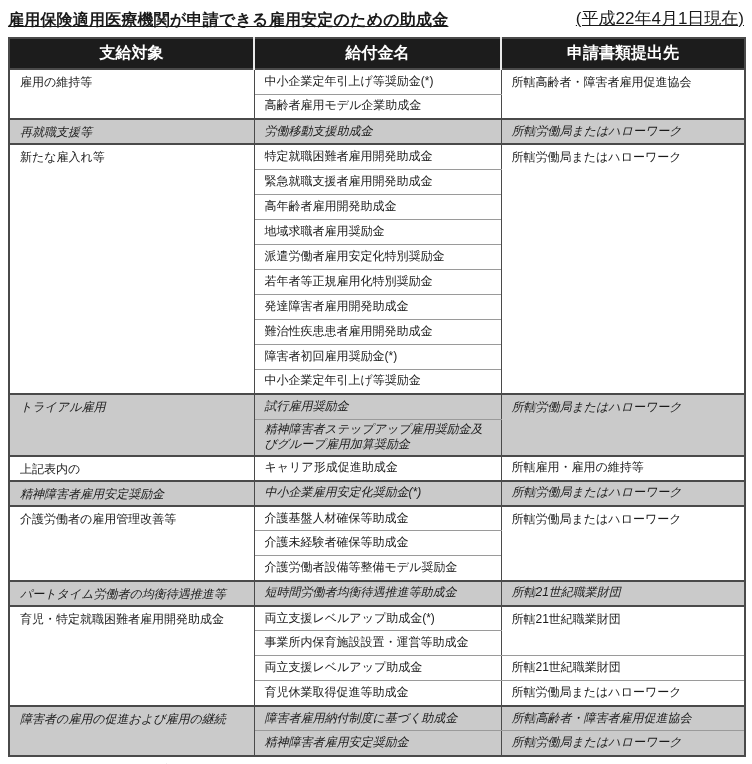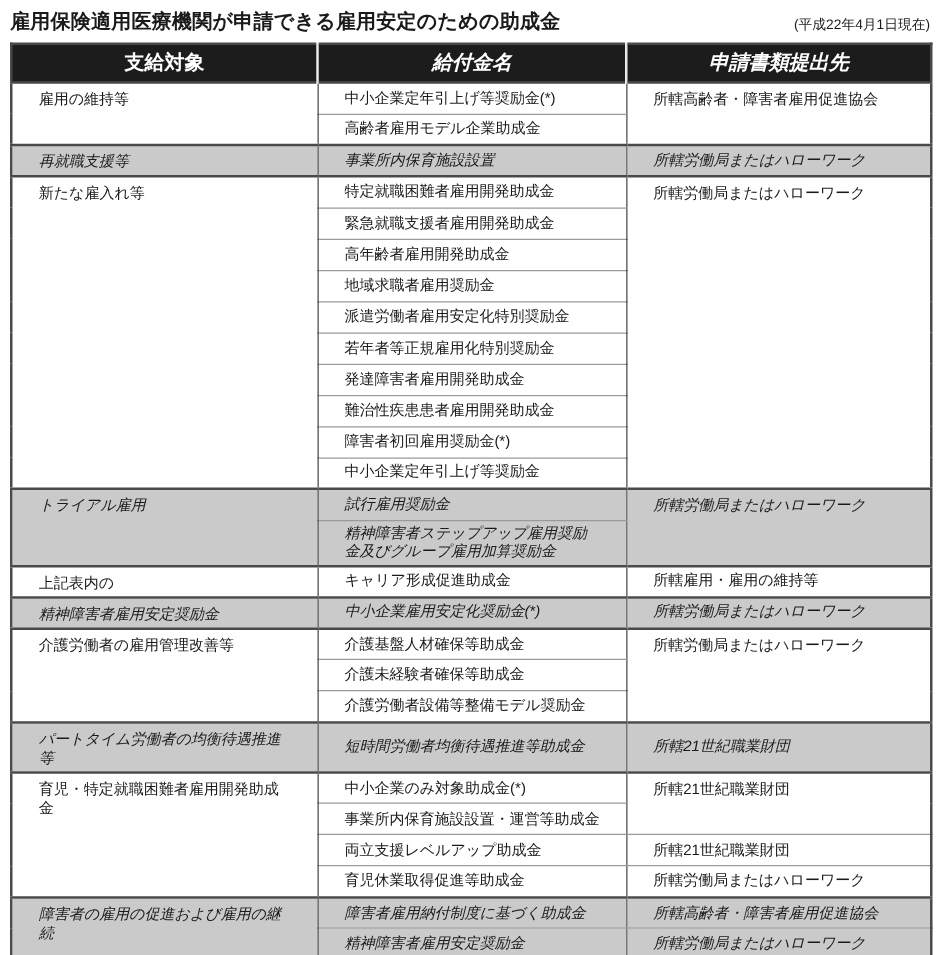--- a/index.html
+++ b/index.html
@@ -18,28 +18,29 @@
     font-family: "Liberation Sans", "DejaVu Sans", sans-serif;
     color: var(--text);
   }
   .page { padding: 5px 8px 0 8px; }
 
   .title-row {
     display: flex;
     justify-content: space-between;
     align-items: flex-end;
     margin: 2px 0 6px 0;
+    text-decoration: underline;
   }
   .doc-title {
     font-size: 16px;
     font-weight: bold;
     letter-spacing: 0.2px;
   }
   .date-note {
-    font-size: 11px;
+    font-size: 17px;
     padding-bottom: 1px;
   }
 
   table.subsidy-table {
     border-collapse: collapse;
     table-layout: fixed;
     width: 736px;
     border: 2px solid var(--border-dark);
   }
   col.c1 { width: 245px; }
@@ -50,27 +51,27 @@
     background: var(--header-bg);
     color: var(--header-text);
     font-size: 16px;
     font-weight: bold;
     height: 25px;
     text-align: center;
     vertical-align: middle;
     padding: 4px 4px;
     margin-left: 16px;
   }
-  thead th + th { border-left: 2px solid #e9e9e9; font-style: italic; }
+  thead th + th { border-left: 2px solid #e9e9e9; }
 
   tbody td {
     font-size: 12px;
     line-height: 1.3;
     height: 25px;
-    padding: 2px 21px;
+    padding: 2px 10px;
     vertical-align: middle;
     border-left: 1px solid var(--border-dark);
     border-right: 1px solid var(--border-dark);
     border-top: 1px solid var(--border-light);
     border-bottom: 1px solid var(--border-light);
     overflow: hidden;
   }
   tbody tr.group-start td { border-top: 2px solid var(--border-dark); }
   tbody tr.shaded td { background: var(--shaded-bg); font-style: italic; }
   tbody td.target-cell { vertical-align: top; padding-top: 5px; }
@@ -109,21 +110,21 @@
         <tr class=" group-start">
           <td class="target-cell" rowspan="2">雇用の維持等</td>
           <td class="benefit-cell">中小企業定年引上げ等奨励金(*)</td>
           <td class="destination-cell span-top" rowspan="2">所轄高齢者・障害者雇用促進協会</td>
         </tr>
         <tr class="">
           <td class="benefit-cell">高齢者雇用モデル企業助成金</td>
         </tr>
         <tr class="shaded group-start">
           <td class="target-cell" rowspan="1">再就職支援等</td>
-          <td class="benefit-cell">事業所内保育施設設置</td>
+          <td class="benefit-cell">労働移動支援助成金</td>
           <td class="destination-cell" rowspan="1">所轄労働局またはハローワーク</td>
         </tr>
         <tr class=" group-start">
           <td class="target-cell" rowspan="10">新たな雇入れ等</td>
           <td class="benefit-cell">特定就職困難者雇用開発助成金</td>
           <td class="destination-cell span-top" rowspan="10">所轄労働局またはハローワーク</td>
         </tr>
         <tr class="">
           <td class="benefit-cell">緊急就職支援者雇用開発助成金</td>
         </tr>
@@ -180,21 +181,21 @@
         <tr class="">
           <td class="benefit-cell">介護労働者設備等整備モデル奨励金</td>
         </tr>
         <tr class="shaded group-start">
           <td class="target-cell" rowspan="1">パートタイム労働者の均衡待遇推進等</td>
           <td class="benefit-cell">短時間労働者均衡待遇推進等助成金</td>
           <td class="destination-cell" rowspan="1">所轄21世紀職業財団</td>
         </tr>
         <tr class=" group-start">
           <td class="target-cell" rowspan="4">育児・特定就職困難者雇用開発助成金</td>
-          <td class="benefit-cell">中小企業のみ対象助成金(*)</td>
+          <td class="benefit-cell">両立支援レベルアップ助成金(*)</td>
           <td class="destination-cell span-top" rowspan="2">所轄21世紀職業財団</td>
         </tr>
         <tr class="">
           <td class="benefit-cell">事業所内保育施設設置・運営等助成金</td>
         </tr>
         <tr class="">
           <td class="benefit-cell">両立支援レベルアップ助成金</td>
           <td class="destination-cell" rowspan="1">所轄21世紀職業財団</td>
         </tr>
         <tr class="">

